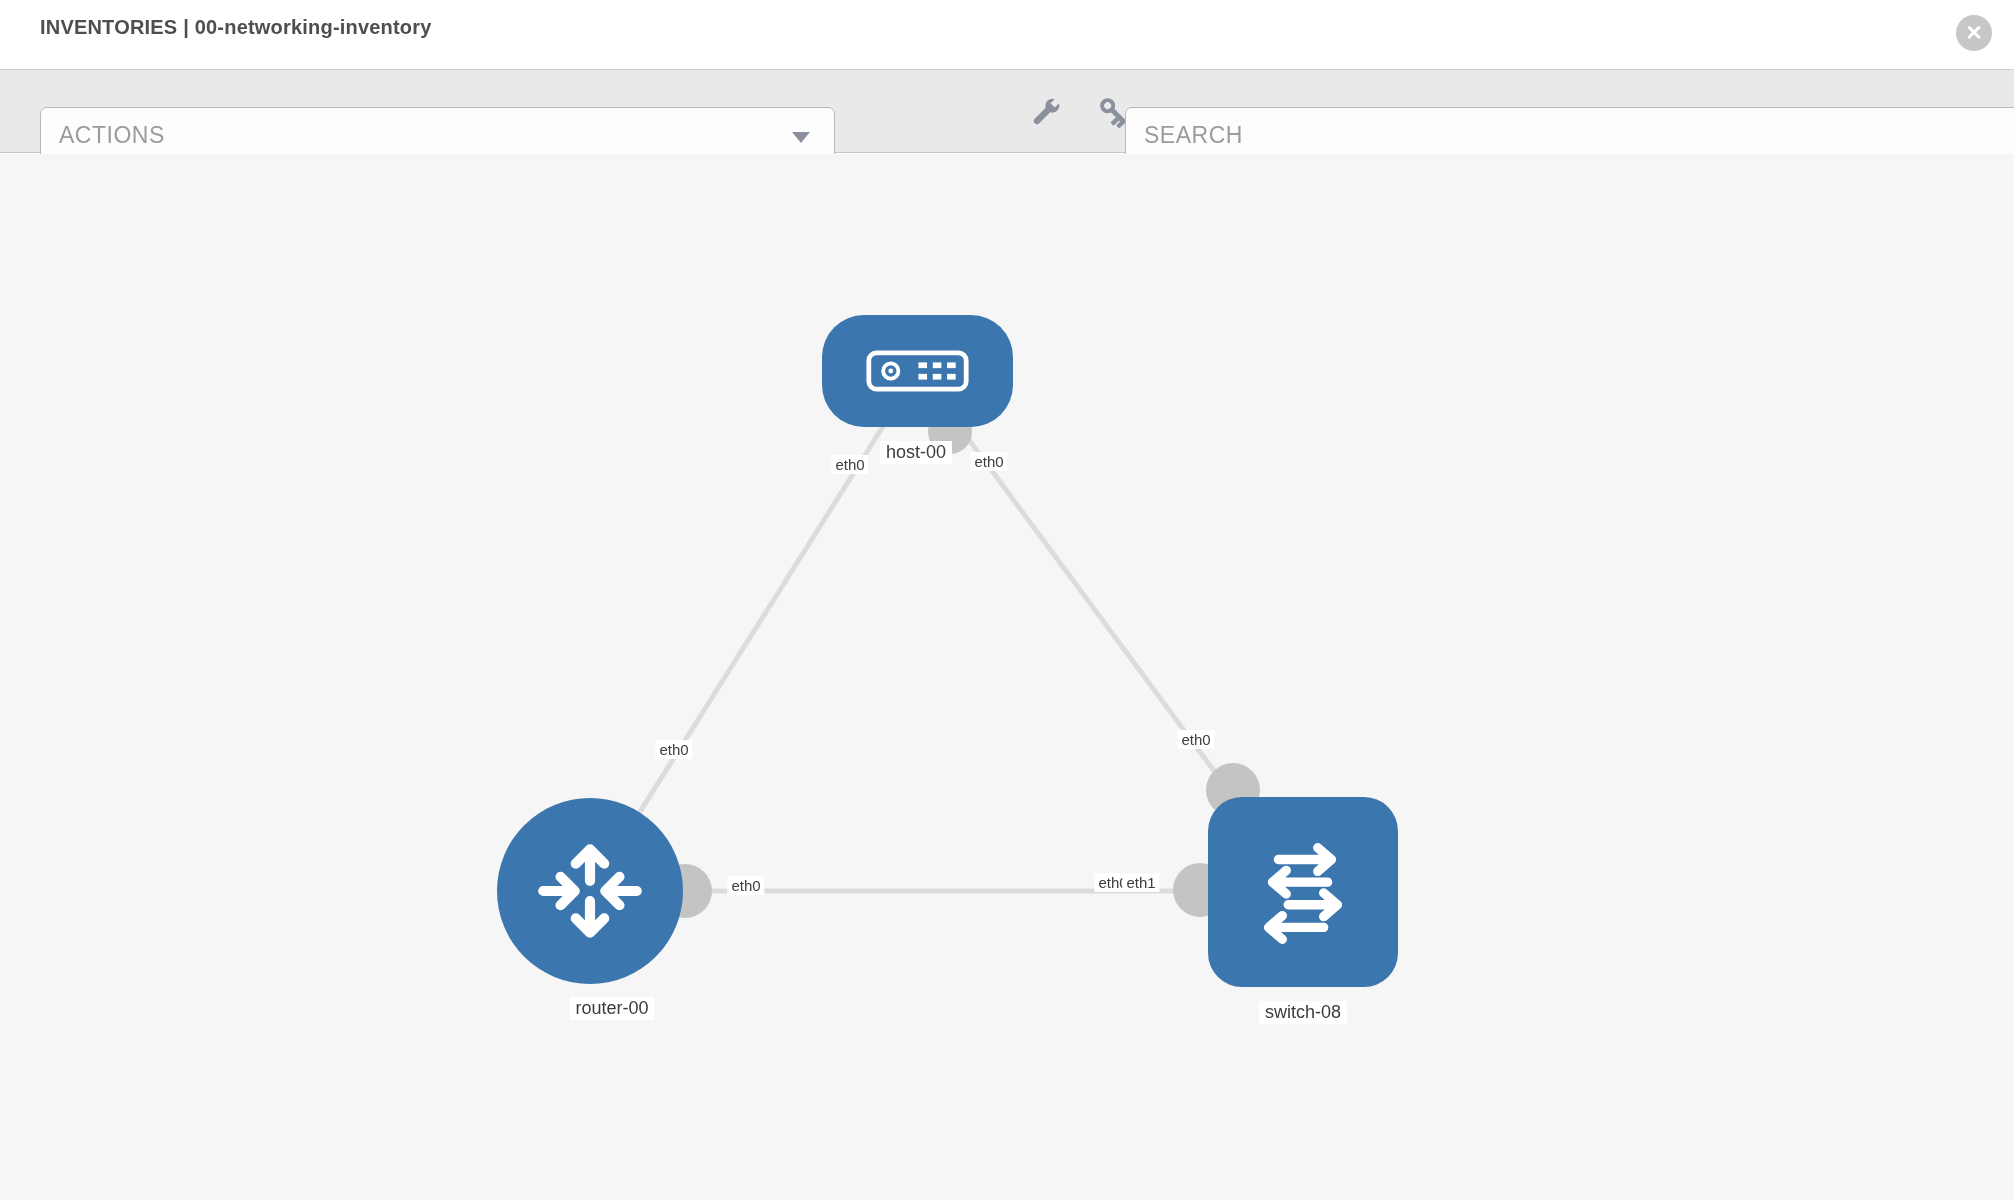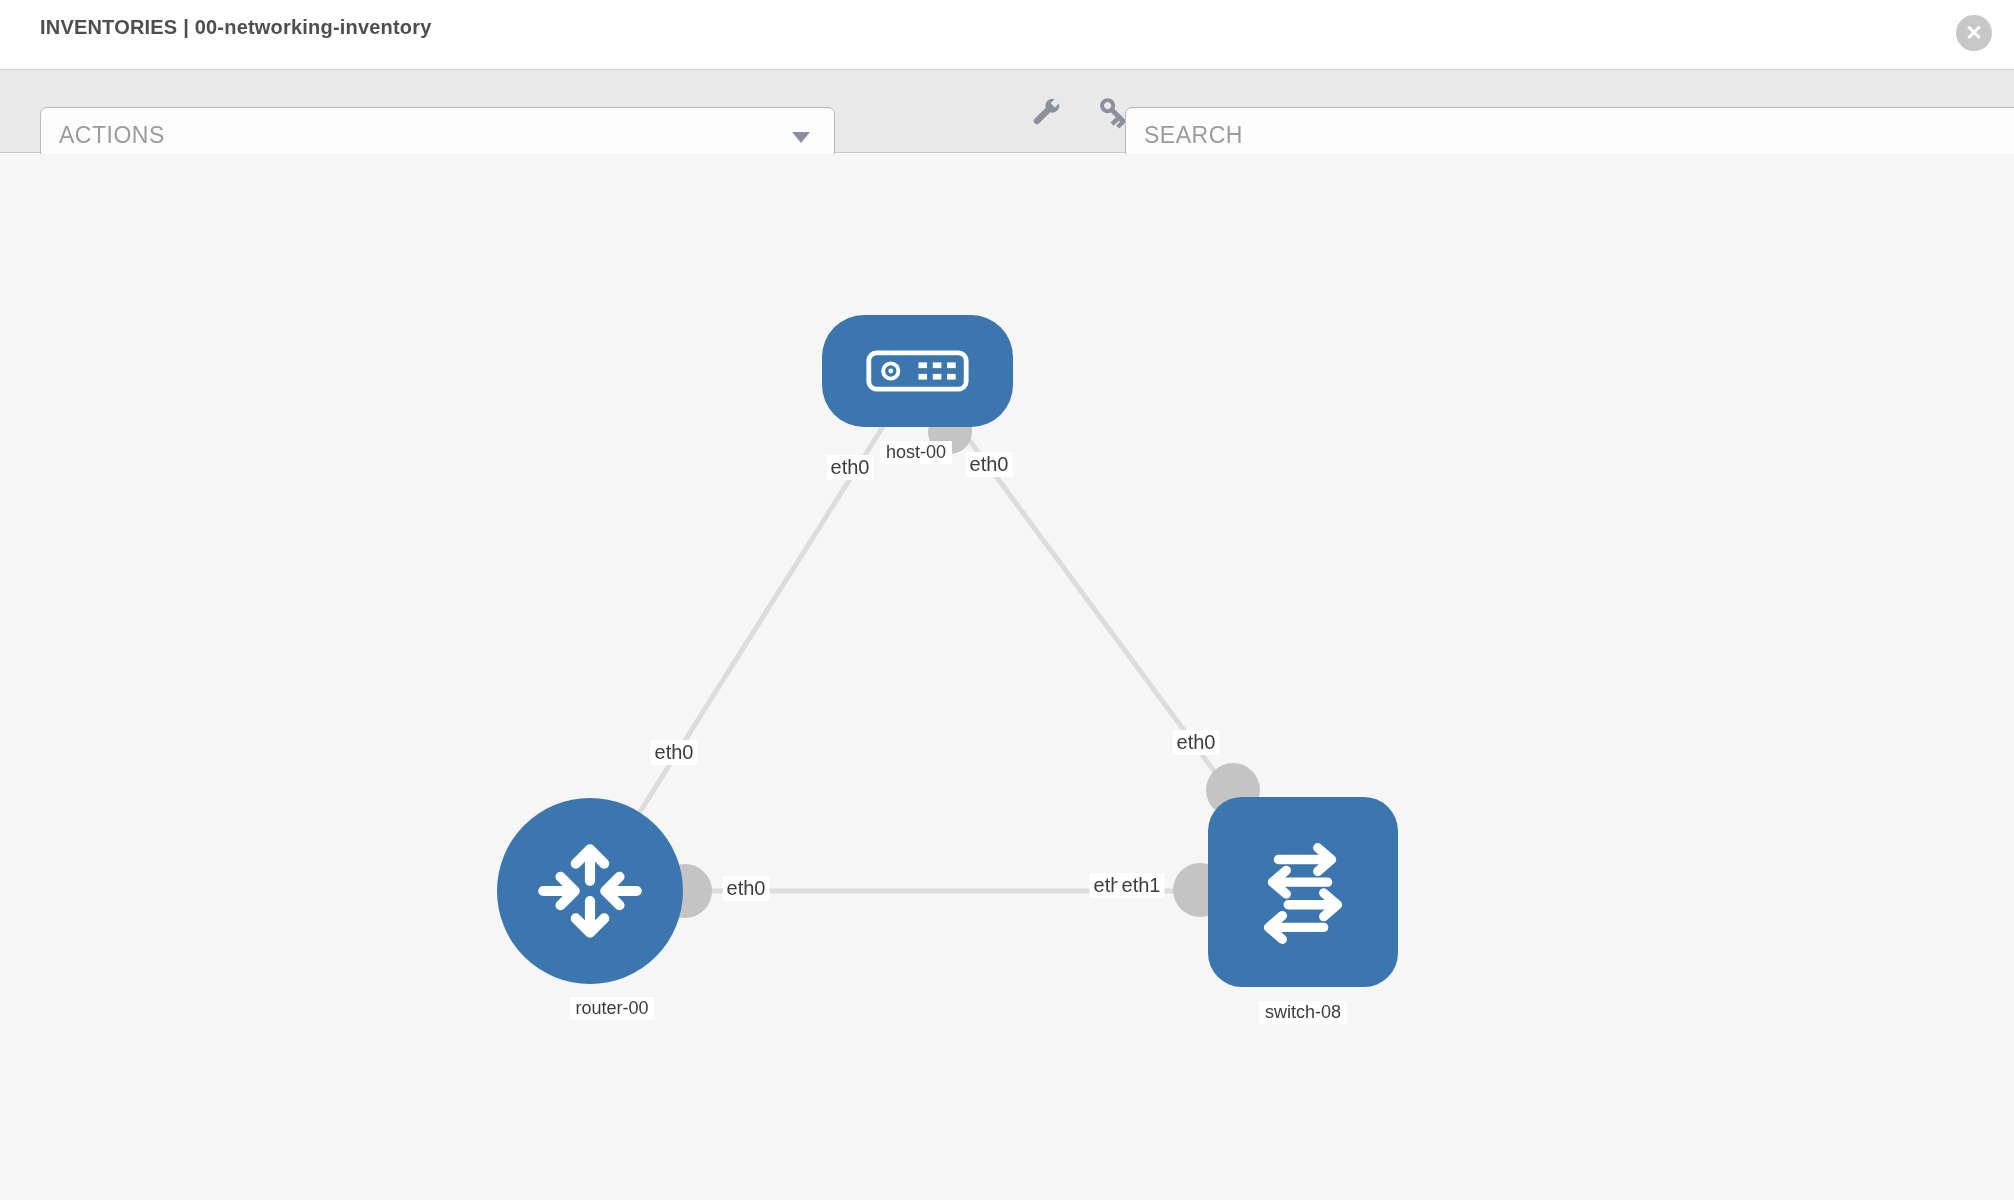--- a/index.html
+++ b/index.html
@@ -48,21 +48,21 @@
   .node { position:absolute; background:#3b76af; display:flex; align-items:center; justify-content:center; cursor:pointer; }
   .node-host   { left:822px;  top:161px; width:191px; height:112px; border-radius:42px; }
   .node-router { left:497px;  top:644px; width:186px; height:186px; border-radius:50%; }
   .node-switch { left:1208px; top:643px; width:190px; height:190px; border-radius:34px; }
 
   .chip {
     position:absolute; transform:translateX(-50%);
     background:#ffffff; color:#3c3c3c; padding:1px 6px; white-space:nowrap;
   }
   .node-label { font-size:18px; }
-  .port-label { font-size:20px; padding:1px 4px; }
+  .port-label { font-size:15px; padding:1px 4px; }
 </style>
 </head>
 <body>
 
 <div class="header">
   <div class="page-title">INVENTORIES | 00-networking-inventory</div>
   <div class="close-btn">
     <span>✕</span>
   </div>
 </div>

